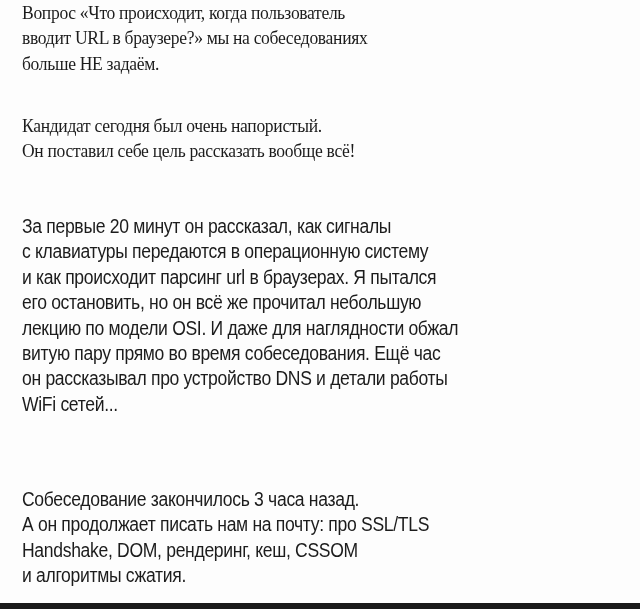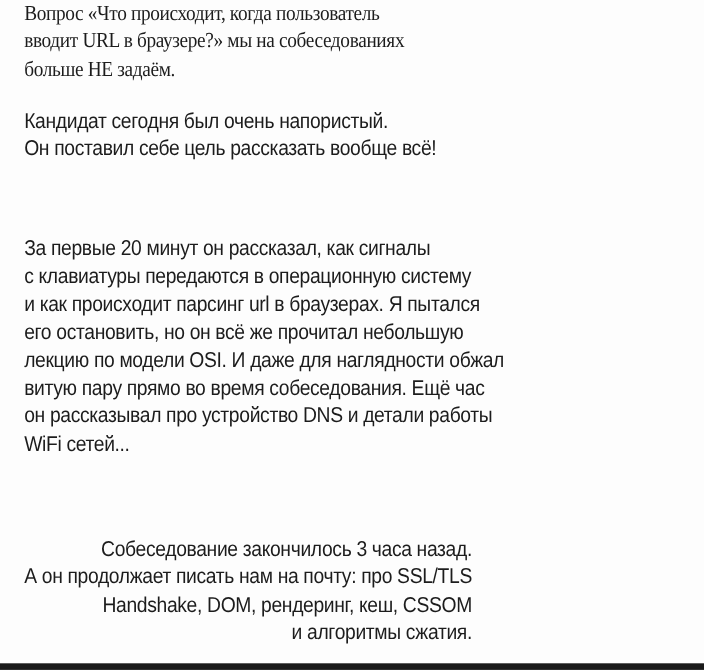--- a/index.html
+++ b/index.html
@@ -25,23 +25,23 @@
       letter-spacing: -0.35px;
     }
     .line {
       height: 25.4px;
       line-height: 25.4px;
       white-space: nowrap;
       transform: scaleX(0.9);
       transform-origin: left center;
     }
     .p1 { position: absolute; top: 0px; font-family: Liberation Serif, serif; }
-    .p2 { position: absolute; top: 98px; }
+    .p2 { position: absolute; top: 113px; font-family: Liberation Serif, serif; }
     .p3 { position: absolute; top: 214px; }
-    .p4 { position: absolute; top: 487px; text-align: right; }
+    .p4 { position: absolute; top: 487px; }
     .bottom-bar {
       position: absolute;
       left: 0;
       bottom: 0;
       width: 640px;
       height: 6px;
       background: #1a1a1a;
     }
   </style>
 </head>

